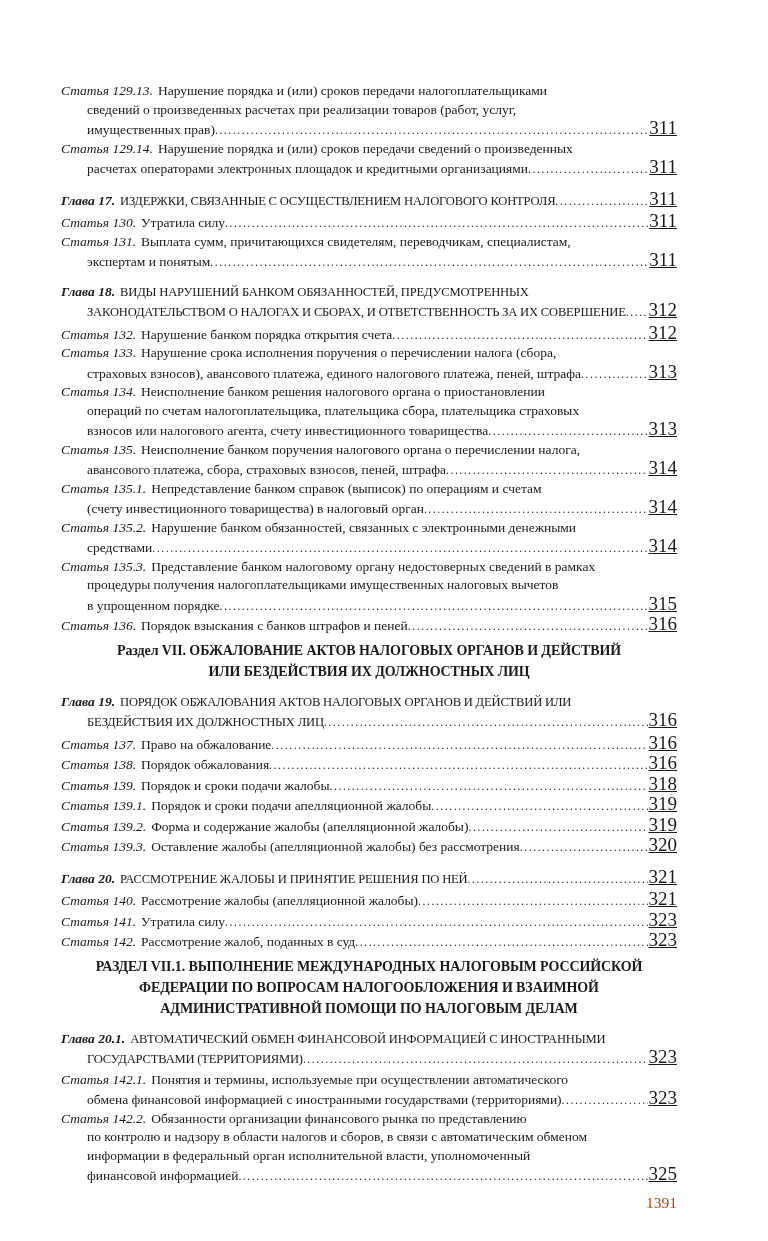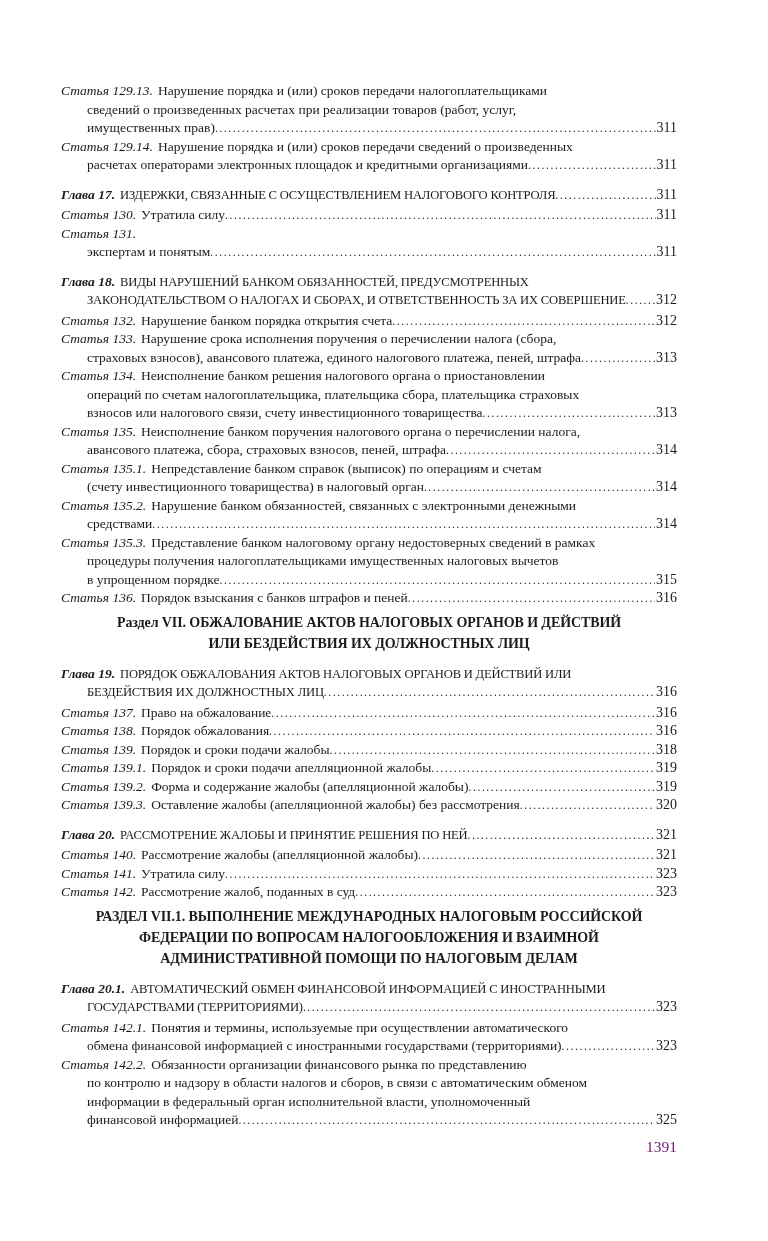--- a/index.html
+++ b/index.html
@@ -42,38 +42,39 @@
     height:18.5px;
     color:#2a2a2a;
   }
   .leader::after{
     content:"......................................................................................................................................................................................................";
     font-size:11.5px;
     letter-spacing:1.6px;
   }
   .pagenum{
     flex:0 0 auto;
-    font-size:14px;
+    font-size:19px;
     padding-left:1px;
+    text-decoration:underline;
   }
   .heading{
     margin:4px 0 11px 0;
     text-align:center;
     font-weight:bold;
     font-size:14px;
     line-height:21px;
     letter-spacing:-0.1px;
   }
   .footer-pagenum{
     margin-top:7px;
     width:616px;
     text-align:right;
     font-size:15.5px;
     line-height:20px;
-    color:#701a75;
+    color:#c2410c;
   }
 </style>
 </head>
 <body>
 
 <div class="page">
   <div class="content">
       <div class="entry">
         <div class="line">
           <span class="label">Статья 129.13.</span>
@@ -111,20 +112,21 @@
         <div class="line">
           <span class="label">Статья 130.</span>
           <span class="text">Утратила силу</span>
           <span class="leader"></span>
           <span class="pagenum">311</span>
         </div>
       </div>
       <div class="entry">
         <div class="line">
           <span class="label">Статья 131.</span>
+          <span class="text">Выплата сумм, причитающихся свидетелям, переводчикам, специалистам,</span>
         </div>
         <div class="line indent">
           <span class="text">экспертам и понятым</span>
           <span class="leader"></span>
           <span class="pagenum">311</span>
         </div>
       </div>
       <div class="entry chapter">
         <div class="line">
           <span class="label">Глава 18.</span>
@@ -157,21 +159,21 @@
       </div>
       <div class="entry">
         <div class="line">
           <span class="label">Статья 134.</span>
           <span class="text">Неисполнение банком решения налогового органа о приостановлении</span>
         </div>
         <div class="line indent">
           <span class="text">операций по счетам налогоплательщика, плательщика сбора, плательщика страховых</span>
         </div>
         <div class="line indent">
-          <span class="text">взносов или налогового связи, счету инвестиционного товарищества</span>
+          <span class="text">взносов или налогового агента, счету инвестиционного товарищества</span>
           <span class="leader"></span>
           <span class="pagenum">313</span>
         </div>
       </div>
       <div class="entry">
         <div class="line">
           <span class="label">Статья 135.</span>
           <span class="text">Неисполнение банком поручения налогового органа о перечислении налога,</span>
         </div>
         <div class="line indent">

